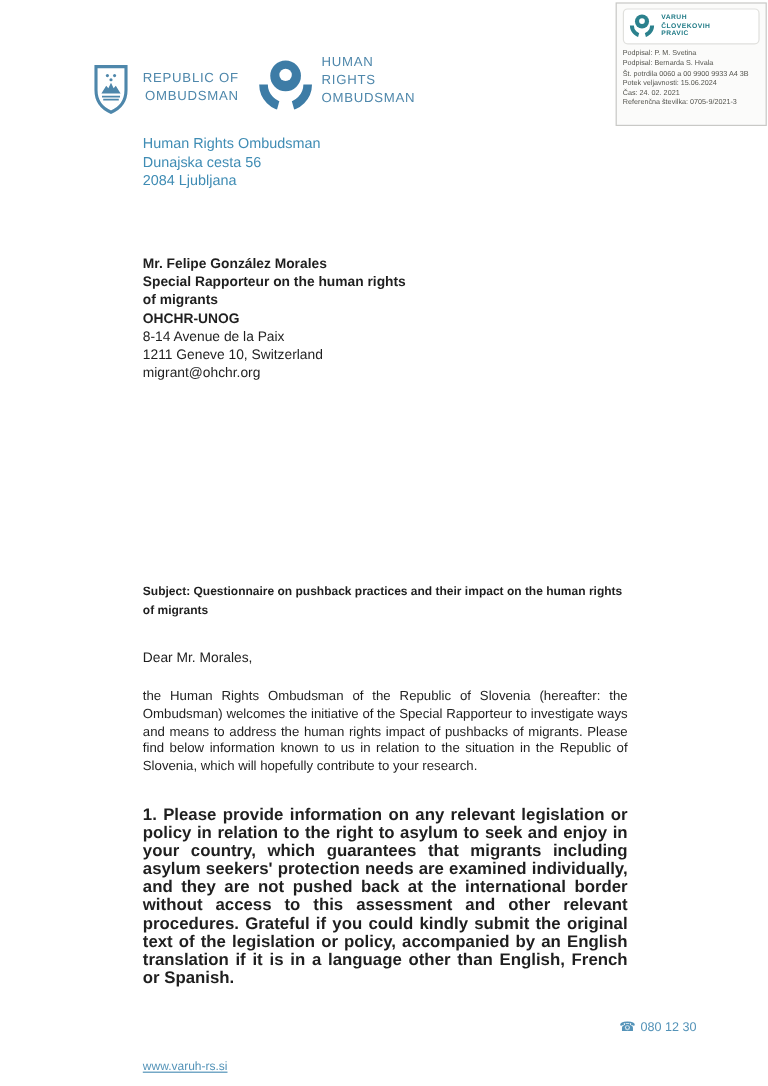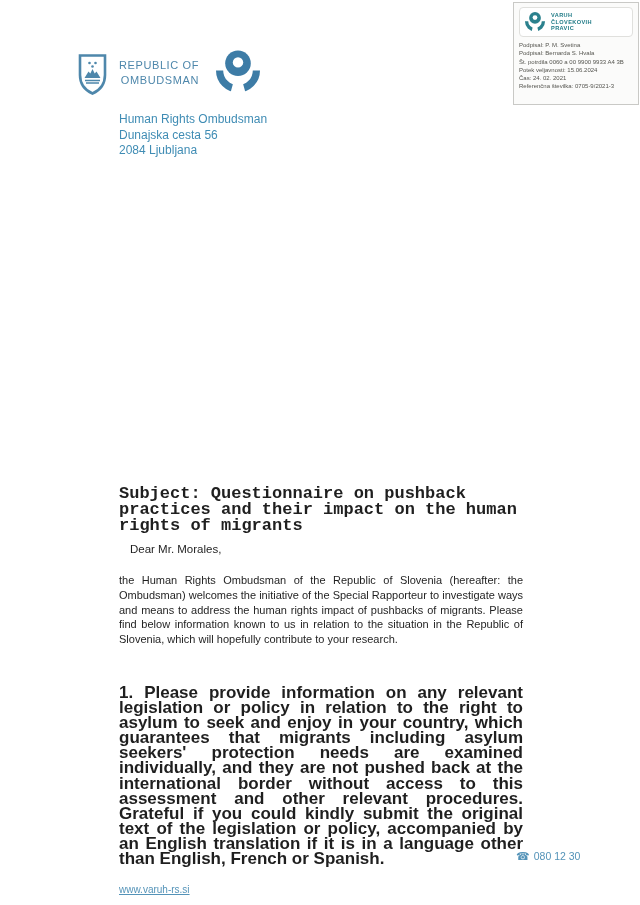--- a/index.html
+++ b/index.html
@@ -30,24 +30,24 @@
   .stamp-org {
     font-size:5.6px; line-height:6.6px; color:#1f7a86; font-weight:bold;
     letter-spacing:.4px; text-transform:uppercase;
   }
   .stamp-lines { margin-top:4px; font-size:6px; line-height:8.3px; color:#55554f; }
   
   .sender { position:absolute; left:119px; top:112px; font-size:12px; line-height:15.6px; color:#3f8cb4; }
   .recipient { position:absolute; left:119px; top:213px; font-size:11.5px; line-height:15.2px; }
   .recipient .b { font-weight:bold; }
   .reference { position:absolute; left:119px; top:399px; font-size:11.5px; line-height:15.8px; }
-  .subject { position:absolute; left:119px; top:486px; width:406px; font-size:17px; line-height:16px; font-weight:bold;font-family:Liberation Mono, monospace; }
-  .salutation { position:absolute; left:130px; top:543px; font-size:11.5px; }
+  .subject { position:absolute; left:119px; top:486px; width:406px; font-size:10px; line-height:16px; font-weight:bold; }
+  .salutation { position:absolute; left:119px; top:543px; font-size:11.5px; }
   .para1 { position:absolute; left:119px; top:573px; width:404px; font-size:11px; line-height:14.8px; text-align:justify; }
-  .question1 { position:absolute; left:119px; top:685px; width:404px; font-size:17px; line-height:15.1px; text-align:justify; font-weight:bold; }
+  .question1 { position:absolute; left:119px; top:671px; width:404px; font-size:14px; line-height:15.1px; text-align:justify; font-weight:bold; }
   
   .site { position:absolute; left:119px; top:852px; font-size:10px; color:#5493b8; text-decoration:underline;margin-top:32px; }
   .phone { position:absolute; left:516px; top:850px; font-size:10.5px; color:#5493b8; display:flex; align-items:center; gap:4px; }
   .phone .glyph { font-size:11px; line-height:11px; }
 </style>
 </head>
 <body>
 
 <div class="page">
 
@@ -65,20 +65,25 @@
     <div>OMBUDSMAN</div>
   </div>
 
   <svg class="hro-logo" viewBox="0 0 60 60" xmlns="http://www.w3.org/2000/svg">
     <path d="M7 28 A 23 23 0 0 0 53 28" fill="none" stroke="#3d7ca6" stroke-width="9"></path>
     <polygon points="30,22 20,58 40,58" fill="#ffffff"></polygon>
     <circle cx="30" cy="19" r="16" fill="#3d7ca6"></circle>
     <circle cx="30" cy="18" r="6.5" fill="#ffffff"></circle>
   </svg>
 
+  <div class="brandtext hro-text">
+    <div>HUMAN</div>
+    <div>RIGHTS</div>
+    <div>OMBUDSMAN</div>
+  </div>
 
   <div class="stamp">
     <div class="stamp-logo-row">
       <svg class="stamp-logo" viewBox="0 0 60 60" xmlns="http://www.w3.org/2000/svg">
         <path d="M7 28 A 23 23 0 0 0 53 28" fill="none" stroke="#2b818d" stroke-width="9"></path>
         <polygon points="30,22 20,58 40,58" fill="#ffffff"></polygon>
         <circle cx="30" cy="19" r="16" fill="#2b818d"></circle>
         <circle cx="30" cy="18" r="6.5" fill="#ffffff"></circle>
       </svg>
       <div class="stamp-org">
@@ -96,20 +101,29 @@
       <div>Referenčna številka: 0705-9/2021-3</div>
     </div>
   </div>
 
   <div class="sender">
     <div>Human Rights Ombudsman</div>
     <div>Dunajska cesta 56</div>
     <div>2084 Ljubljana</div>
   </div>
 
+  <div class="recipient">
+    <div class="b">Mr. Felipe González Morales</div>
+    <div class="b">Special Rapporteur on the human rights</div>
+    <div class="b">of migrants</div>
+    <div class="b">OHCHR-UNOG</div>
+    <div>8-14 Avenue de la Paix</div>
+    <div>1211 Geneve 10, Switzerland</div>
+    <div>migrant@ohchr.org</div>
+  </div>
 
 
   <div class="subject">Subject: Questionnaire on pushback practices and their impact on the human rights of migrants</div>
 
   <div class="salutation">Dear Mr. Morales,</div>
   <div class="para1">the Human Rights Ombudsman of the Republic of Slovenia (hereafter: the Ombudsman) welcomes the initiative of the Special Rapporteur to investigate ways and means to address the human rights impact of pushbacks of migrants. Please find below information known to us in relation to the situation in the Republic of Slovenia, which will hopefully contribute to your research.</div>
   <div class="question1">1. Please provide information on any relevant legislation or policy in relation to the right to asylum to seek and enjoy in your country, which guarantees that migrants including asylum seekers' protection needs are examined individually, and they are not pushed back at the international border without access to this assessment and other relevant procedures. Grateful if you could kindly submit the original text of the legislation or policy, accompanied by an English translation if it is in a language other than English, French or Spanish.</div>
 
   <a class="site" href="#">www.varuh-rs.si</a>
   <div class="phone">

